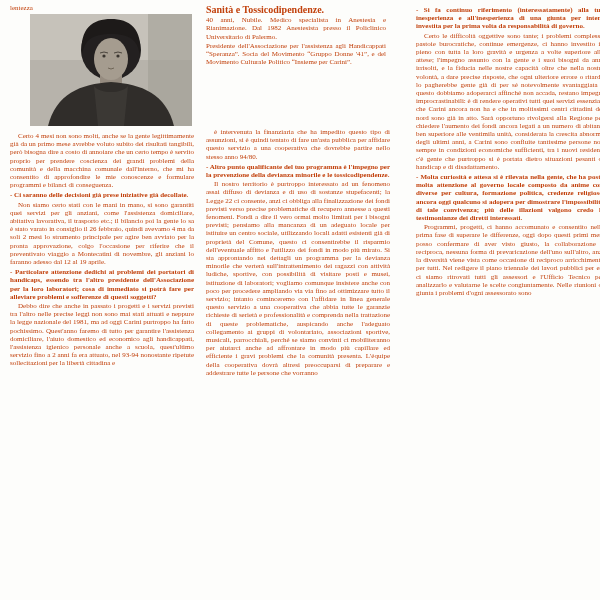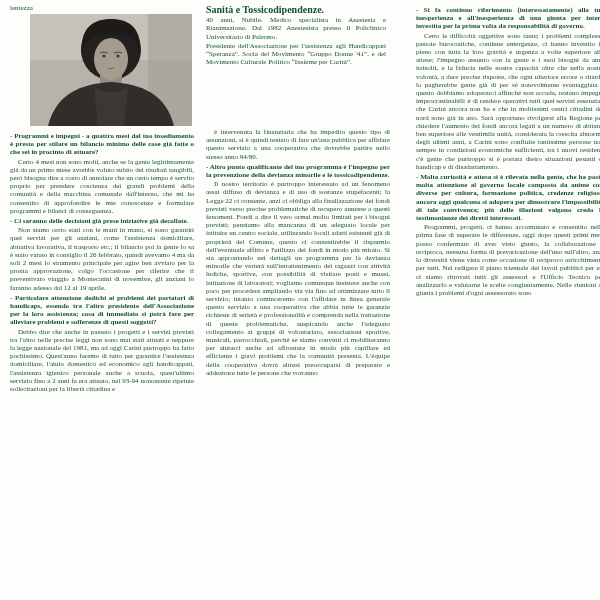--- a/index.html
+++ b/index.html
@@ -1,18 +1,18 @@
 <!DOCTYPE html>
 <html lang="it"><head>
 <meta charset="utf-8">
 <style>
   html, body { margin:0; padding:0; background:#e9e8e4; }
   .page {
     position:relative; width:600px; height:600px; margin:0 auto;
-    background:#fdfdfb; overflow:hidden; color:#14532d;
+    background:#fdfdfb; overflow:hidden; color:#c2410c;
     font-family:"Liberation Serif", "DejaVu Serif", serif;
   }
   .col {
     position:absolute; top:4px; bottom:0; overflow:hidden;
     text-align:justify; font-size:7px; line-height:8.2px;
     -webkit-hyphens:auto; hyphens:auto;
   }
   .col1 { left:10px;  width:184px; }
   .col2 { left:206px; width:184px; }
   .col3 { left:416px; width:188px; }
@@ -46,25 +46,24 @@
         <circle cx="88" cy="42" r="1.6" fill="#3a352f"></circle>
         <path d="M70 39 q4 -2 8 0" stroke="#4a443c" stroke-width="1" fill="none"></path>
         <path d="M84 39 q4 -2 8 0" stroke="#4a443c" stroke-width="1" fill="none"></path>
         <path d="M78 54 q3 2 6 0" stroke="#6f6557" stroke-width="1" fill="none"></path>
         <path d="M52 42 C49 14 63 5 81 5 C99 5 113 14 110 42 C108 26 100 20 81 20 C62 20 54 26 52 42 Z" fill="#1d1a19"></path>
         <path d="M18 112 C26 80 50 70 81 68 C112 70 136 80 144 112 Z" fill="#302d2a"></path>
         <path d="M64 72 C70 80 92 80 98 72 L94 112 H68 Z" fill="#3b3834"></path>
       </svg>
     </div>
     <div>
-        <p class="para q">- Programmi e impegni - a quattro mesi dal tuo insediamento è presto per stilare un bilancio minimo delle cose già fatte o che sei in procinto di attuare?</p>
         <p class="para a">Certo 4 mesi non sono molti, anche se la gente legittimamente già da un primo mese avrebbe voluto subito dei risultati tangibili, però bisogna dire a costo di annoiare che un certo tempo è servito proprio per prendere coscienza dei grandi problemi della comunità e della macchina comunale dall'interno, che mi ha consentito di approfondire le mie conoscenze e formulare programmi e bilanci di conseguenza.</p>
         <p class="para q">- Ci saranno delle decisioni già prese iniziative già decollate.</p>
         <p class="para a">Non siamo certo stati con le mani in mano, si sono garantiti quei servizi per gli anziani, come l'assistenza domiciliare, abitativa lavorativa, il trasporto etc.; il bilancio poi la gente lo sa è stato varato in consiglio il 26 febbraio, quindi avevamo 4 ma da soli 2 mesi lo strumento principale per agire ben avviato per la pronta approvazione, colgo l'occasione per riferire che il preventivato viaggio a Montecatini di novembre, gli anziani lo faranno adesso dal 12 al 19 aprile.</p>
-        <p class="para q">- Particolare attenzione dedichi ai problemi dei portatori di handicaps, essendo tra l'altro presidente dell'Associazione per la loro assistenza; cosa di immediato si potrà fare per alleviare problemi e sofferenze di questi soggetti?</p>
+        <p class="para q">- Particolare attenzione dedichi ai problemi dei portatori di handicaps, essendo tra l'altro presidente dell'Associazione per la loro laboratori; cosa di immediato si potrà fare per alleviare problemi e sofferenze di questi soggetti?</p>
         <p class="para a">Debbo dire che anche in passato i progetti e i servizi previsti tra l'altro nelle precise leggi non sono mai stati attuati e neppure la legge nazionale del 1981, ma ad oggi Carini purtroppo ha fatto pochissimo. Quest'anno faremo di tutto per garantire l'assistenza domiciliare, l'aiuto domestico ed economico agli handicappati, l'assistenza igienico personale anche a scuola, quest'ultimo servizio fino a 2 anni fa era attuato, nel 93-94 nonostante ripetute sollecitazioni per la libertà cittadina e</p>
       </div>
   </div>
 
   <div class="col col2">
     <div class="bio">
       <p class="bio-title">Sanità e Tossicodipendenze.</p>
       <div>
           <p class="bio-line">40 anni, Nubile. Medico specialista in Anestesia e Rianimazione. Dal 1982 Anestesista presso il Policlinico Universitario di Palermo.</p>
           <p class="bio-line">Presidente dell'Associazione per l'assistenza agli Handicappati “Speranza”. Socia del Movimento “Gruppo Donne '41”, e del Movimento Culturale Politico “Insieme per Carini”.</p>

